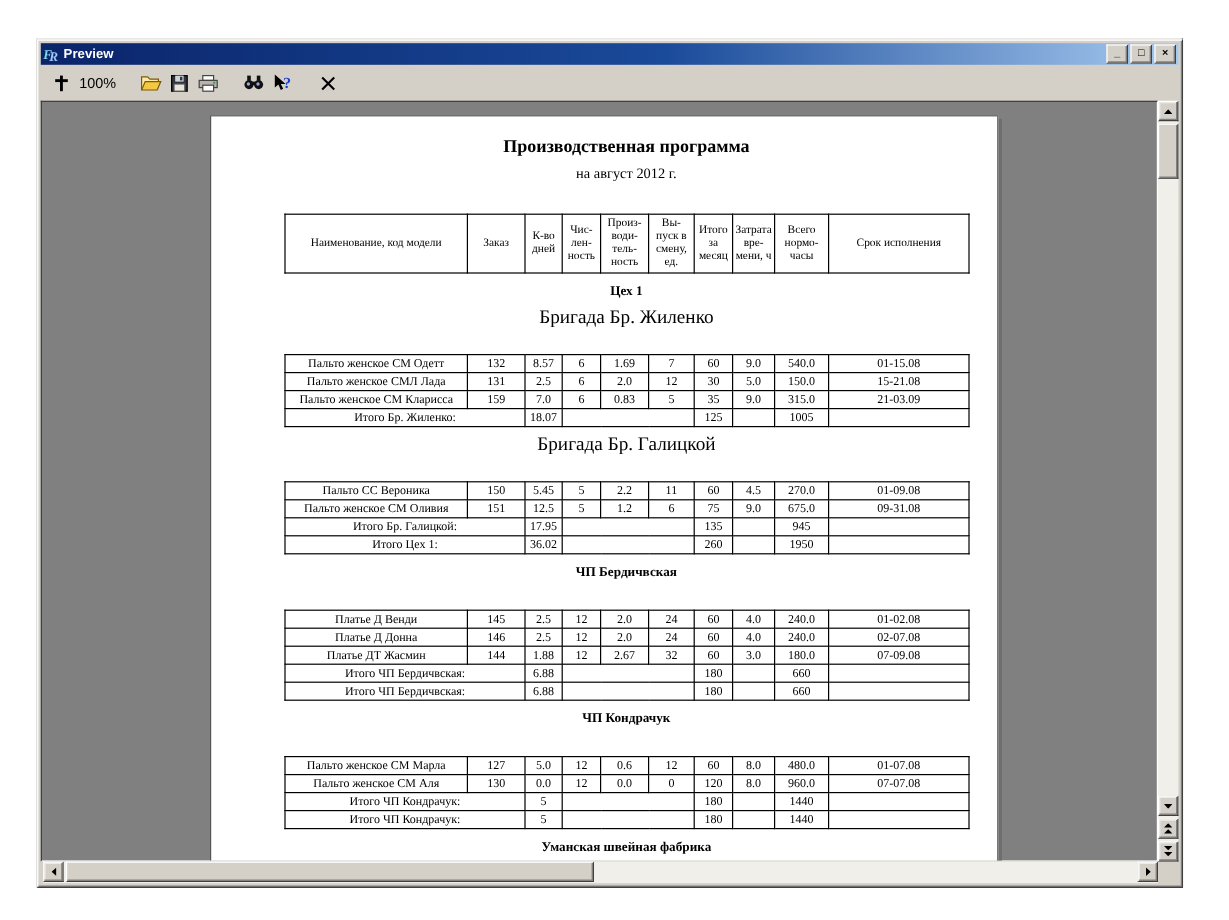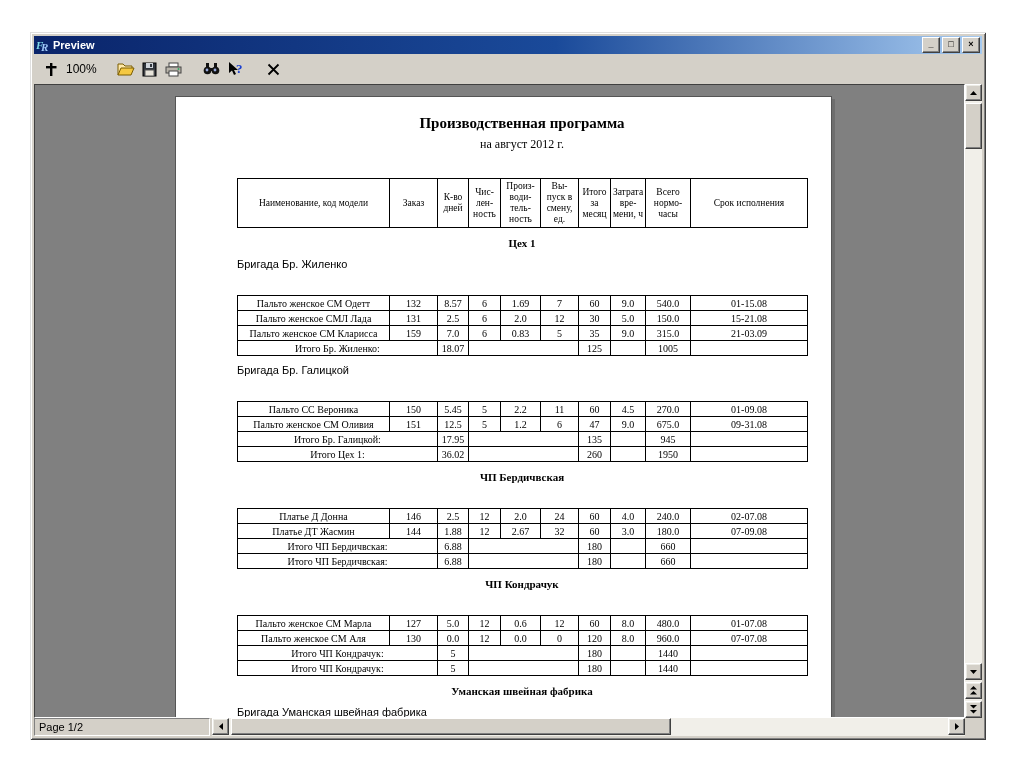--- a/index.html
+++ b/index.html
@@ -70,22 +70,22 @@
     font-size:12px;color:#000;}
   table.rpt{border-collapse:collapse;table-layout:fixed;width:570px;}
   .rpt td{border:1px solid #000;font-family:"Liberation Serif",serif;font-size:10px;
     height:15px;padding:0 2px;overflow:hidden;white-space:nowrap;text-align:center;
     box-sizing:border-box;}
   table.hdr{margin-top:26px;}
   .hdr td{font-size:9.5px;line-height:11px;white-space:pre-line;vertical-align:middle;
     height:auto;padding:2px 1px;}
   .sec-h{margin-top:9px;text-align:center;font-family:"Liberation Serif",serif;
     font-weight:bold;font-size:11px;line-height:13px;}
-  .sec-sub{margin-top:8px;text-align:left;font-family:Liberation Sans, sans-serif;
-    font-size:11px;line-height:13px;}
+  .sec-sub{margin-top:8px;text-align:center;font-family:Liberation Serif, serif;
+    font-size:16px;line-height:13px;}
   table.blk{margin-top:24px;}
   .c-label{text-align:left;}
   svg{display:block;}
 </style>
 </head>
 <body>
 
 <div class="stage">
   <div class="win">
 
@@ -304,21 +304,21 @@
                     <td>270.0</td>
                     <td>01-09.08</td>
                   </tr>
                   <tr>
                     <td class="c-name">Пальто женское СМ Оливия</td>
                     <td>151</td>
                     <td>12.5</td>
                     <td>5</td>
                     <td>1.2</td>
                     <td>6</td>
-                    <td>47</td>
+                    <td>75</td>
                     <td>9.0</td>
                     <td>675.0</td>
                     <td>09-31.08</td>
                   </tr>
                   <tr>
                     <td class="c-label" colspan="2">Итого Бр. Галицкой:</td>
                     <td>17.95</td>
                     <td colspan="3"></td>
                     <td>135</td>
                     <td></td>
@@ -344,20 +344,32 @@
                   <col style="width: 31px;">
                   <col style="width: 32px;">
                   <col style="width: 40px;">
                   <col style="width: 38px;">
                   <col style="width: 32px;">
                   <col style="width: 35px;">
                   <col style="width: 45px;">
                   <col style="width: 117px;">
                 </colgroup>
                 <tbody>
+                  <tr>
+                    <td class="c-name">Платье Д Венди</td>
+                    <td>145</td>
+                    <td>2.5</td>
+                    <td>12</td>
+                    <td>2.0</td>
+                    <td>24</td>
+                    <td>60</td>
+                    <td>4.0</td>
+                    <td>240.0</td>
+                    <td>01-02.08</td>
+                  </tr>
                   <tr>
                     <td class="c-name">Платье Д Донна</td>
                     <td>146</td>
                     <td>2.5</td>
                     <td>12</td>
                     <td>2.0</td>
                     <td>24</td>
                     <td>60</td>
                     <td>4.0</td>
                     <td>240.0</td>
@@ -509,21 +521,20 @@
       </div>
       <div class="sbtn vs-pgdn">
         <svg width="7" height="9" viewBox="0 0 7 9">
           <path d="M0 0 L7 0 L3.5 3.5 Z" fill="#000"></path>
             <path d="M0 5 L7 5 L3.5 8.5 Z" fill="#000"></path>
         </svg>
       </div>
     </div>
 
     <div class="bottomrow">
-      <div class="pagepanel">Page 1/2</div>
       <div class="hscroll">
         <div class="sbtn hs-left">
           <svg width="4" height="7" viewBox="0 0 4 7">
               <path d="M4 0 L4 7 L0 3.5 Z" fill="#000"></path>
             </svg>
         </div>
         <div class="hthumb"></div>
         <div class="sbtn hs-right">
           <svg width="4" height="7" viewBox="0 0 4 7">
               <path d="M0 0 L4 3.5 L0 7 Z" fill="#000"></path>

